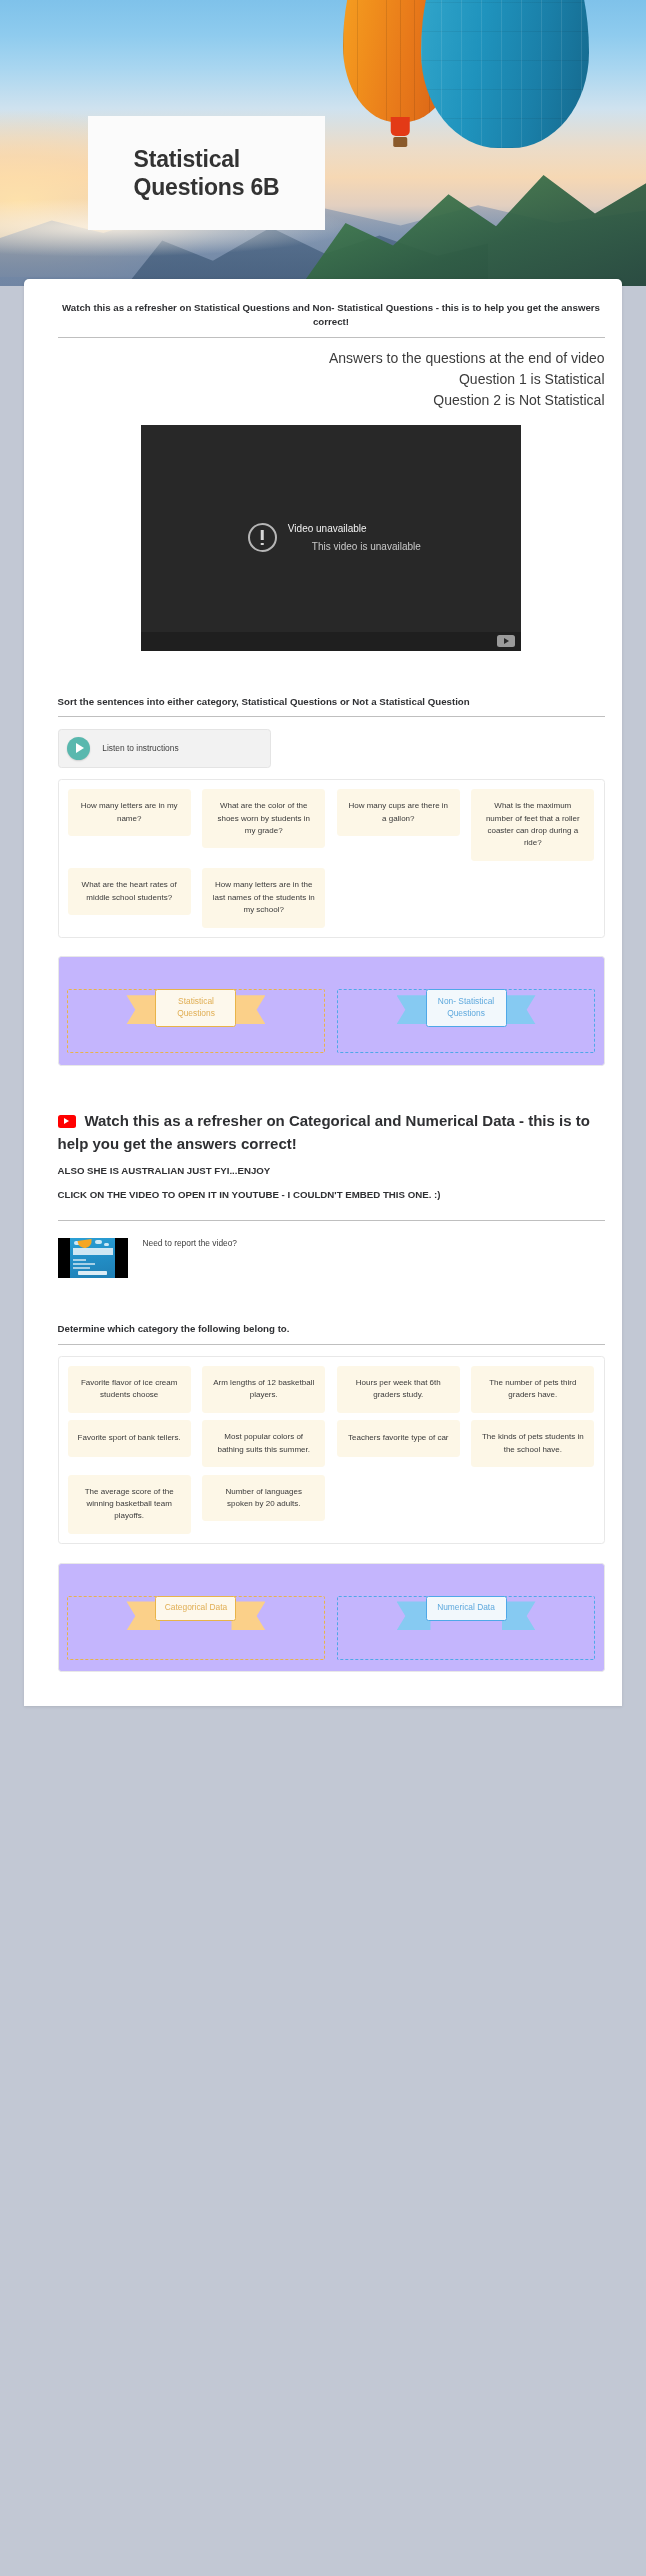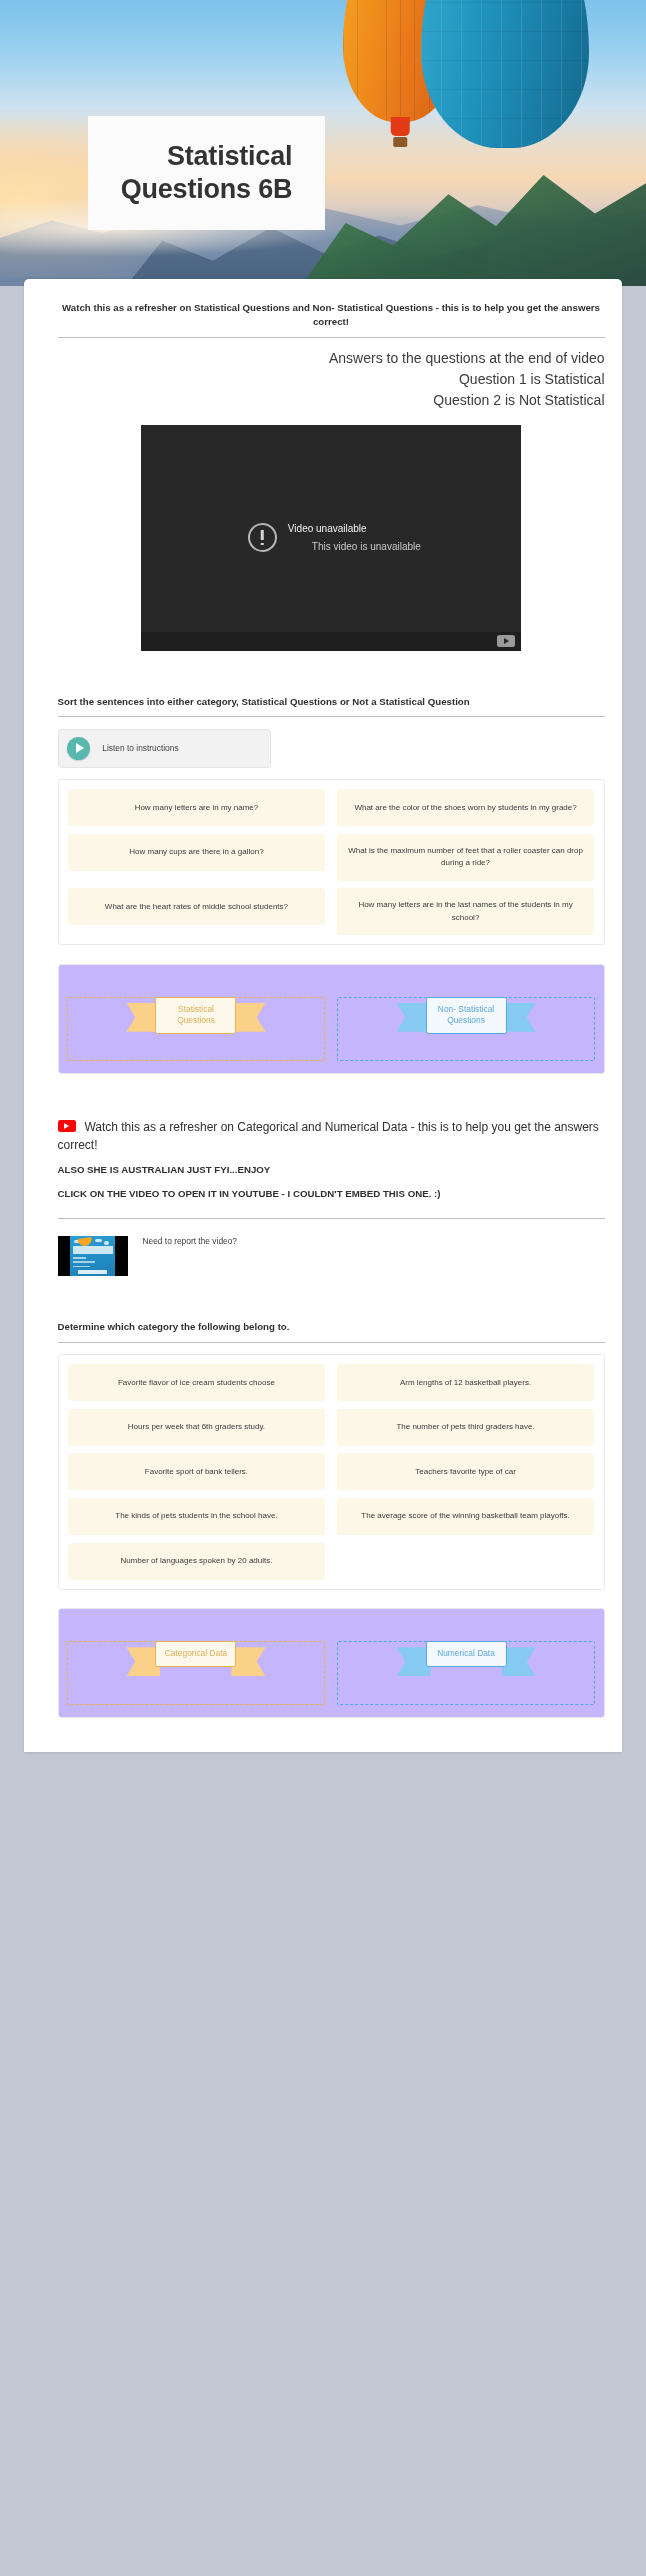--- a/index.html
+++ b/index.html
@@ -91,25 +91,25 @@
 
   .hero-title-box {
     position: absolute;
     left: 88px; top: 116px;
     width: 237px; height: 114px;
     background: #fbfbfb;
     display: flex; align-items: center; justify-content: center;
     z-index: 5;
   }
   .hero-title {
-    font-size: 27px;
+    font-size: 23px;
     line-height: 1.22;
     font-weight: 700;
     color: #333333;
-    text-align: right;
+    text-align: left;
     letter-spacing: -0.2px;
   }
 
   
   .page-card {
     position: relative;
     width: 598px;
     margin: 0 auto;
     background: #ffffff;
     border-radius: 5px 5px 0 0;
@@ -220,21 +220,21 @@
   
   .card-grid-wrap {
     margin-top: 11px;
     border: 0.8px solid #e8e8e8;
     border-radius: 3.4px;
     padding: 9.3px;
     background: #fff;
   }
   .card-grid {
     display: grid;
-    grid-template-columns: 1fr 1fr;
+    grid-template-columns: 1fr 1fr 1fr 1fr;
     gap: 7.6px 11.8px;
     align-items: start;
   }
   .drag-card {
     background: #fdf7e7;
     border-radius: 3.4px;
     padding: 11px 9.3px;
     font-size: 8px;
     line-height: 1.55;
     color: #3a3a3a;
@@ -301,22 +301,22 @@
   .zone-orange {
     --dzc: #e8b44a; --dzbg: #fdf8ec; --dztext: #e0ae54; --dzflag: #fbd089;
   }
   .zone-blue {
     --dzc: #4fa8e8; --dzbg: #f2f8fc; --dztext: #5fa9dd; --dzflag: #86caf2;
   }
 
   
   .yt2-head {
     display: block;
-    font-size: 12px;
-    font-weight: 400;
+    font-size: 15px;
+    font-weight: 700;
     color: #2f3033;
     line-height: 1.5;
   }
   .yt-badge {
     display: inline-block;
     width: 18.5px; height: 12.6px;
     background: #ff0000;
     border-radius: 2.5px;
     position: relative;
     vertical-align: -1.7px;
@@ -496,20 +496,21 @@
     <h2 class="section-title left">Determine which category the following belong to.</h2>
     <div class="rule"></div>
 
     <div class="card-grid-wrap">
       <div class="card-grid">
         <div class="drag-card">Favorite flavor of ice cream students choose</div>
         <div class="drag-card">Arm lengths of 12 basketball players.</div>
         <div class="drag-card">Hours per week that 6th graders study.</div>
         <div class="drag-card">The number of pets third graders have.</div>
         <div class="drag-card">Favorite sport of bank tellers.</div>
+        <div class="drag-card">Most popular colors of bathing suits this summer.</div>
         <div class="drag-card">Teachers favorite type of car</div>
         <div class="drag-card">The kinds of pets students in the school have.</div>
         <div class="drag-card">The average score of the winning basketball team playoffs.</div>
         <div class="drag-card">Number of languages spoken by 20 adults.</div>
       </div>
     </div>
 
     <div class="dropzone-wrap">
       <div class="dropzone zone-orange">
         <div class="dz-box"></div>

